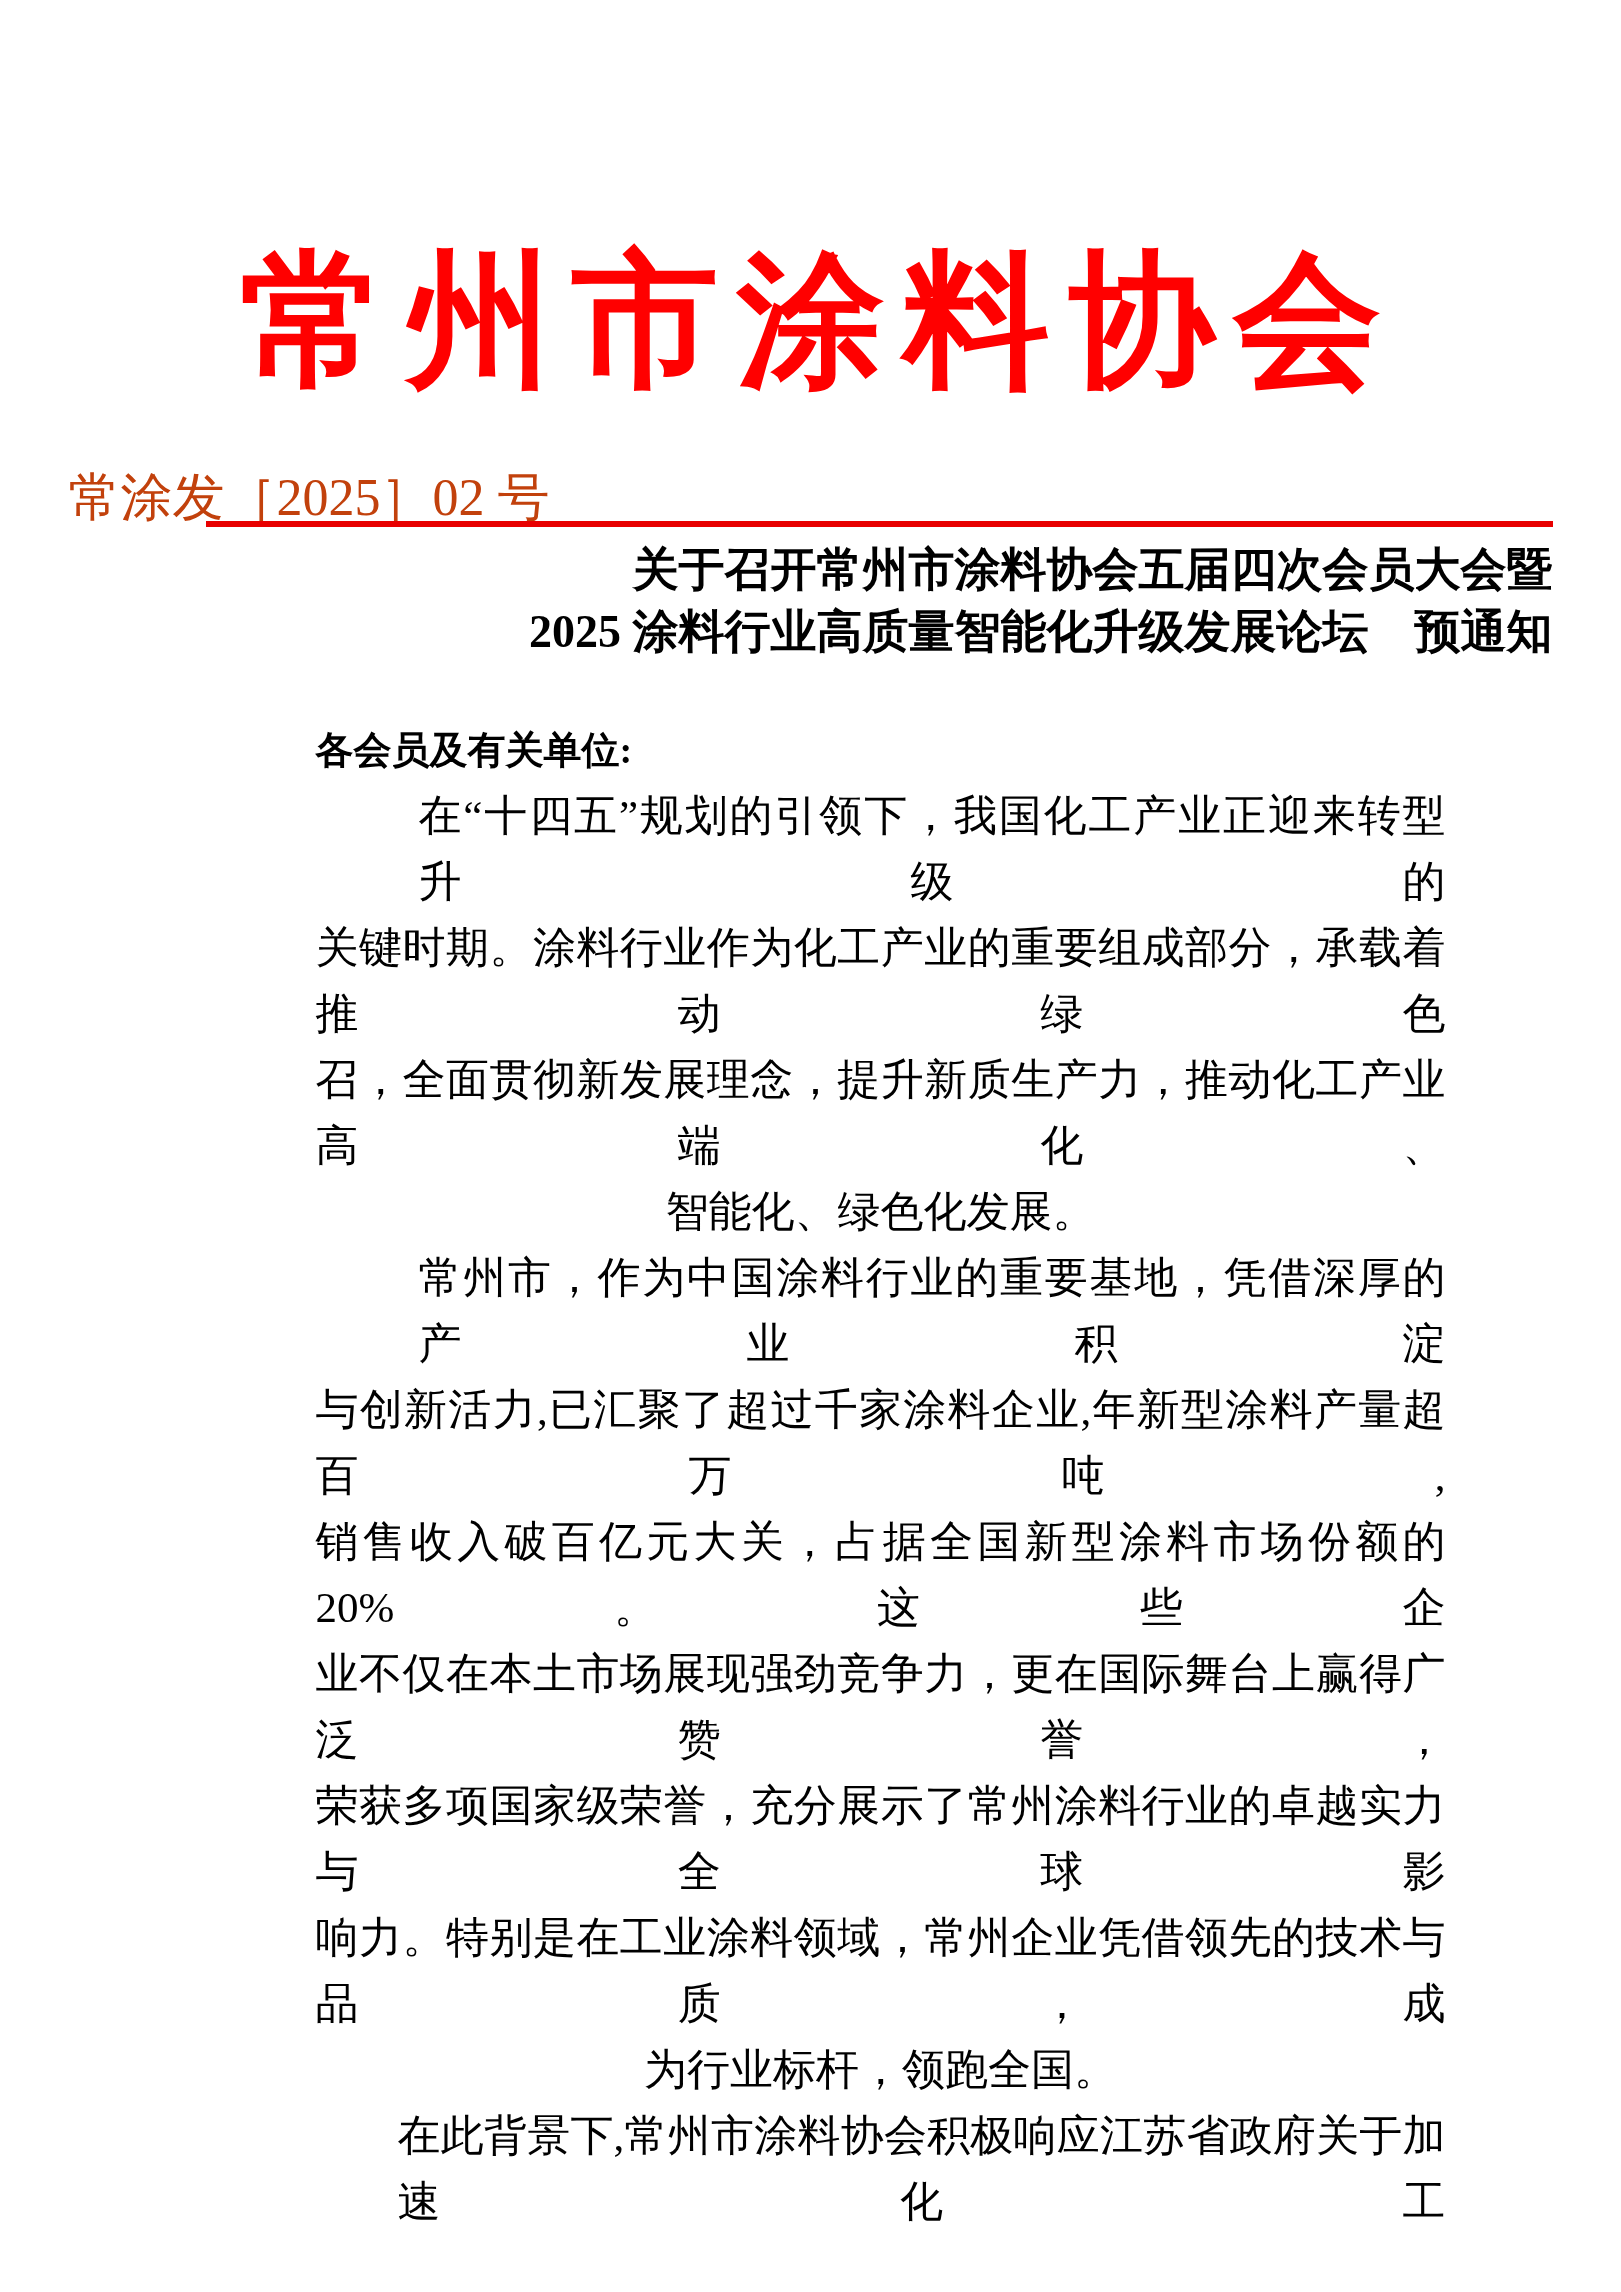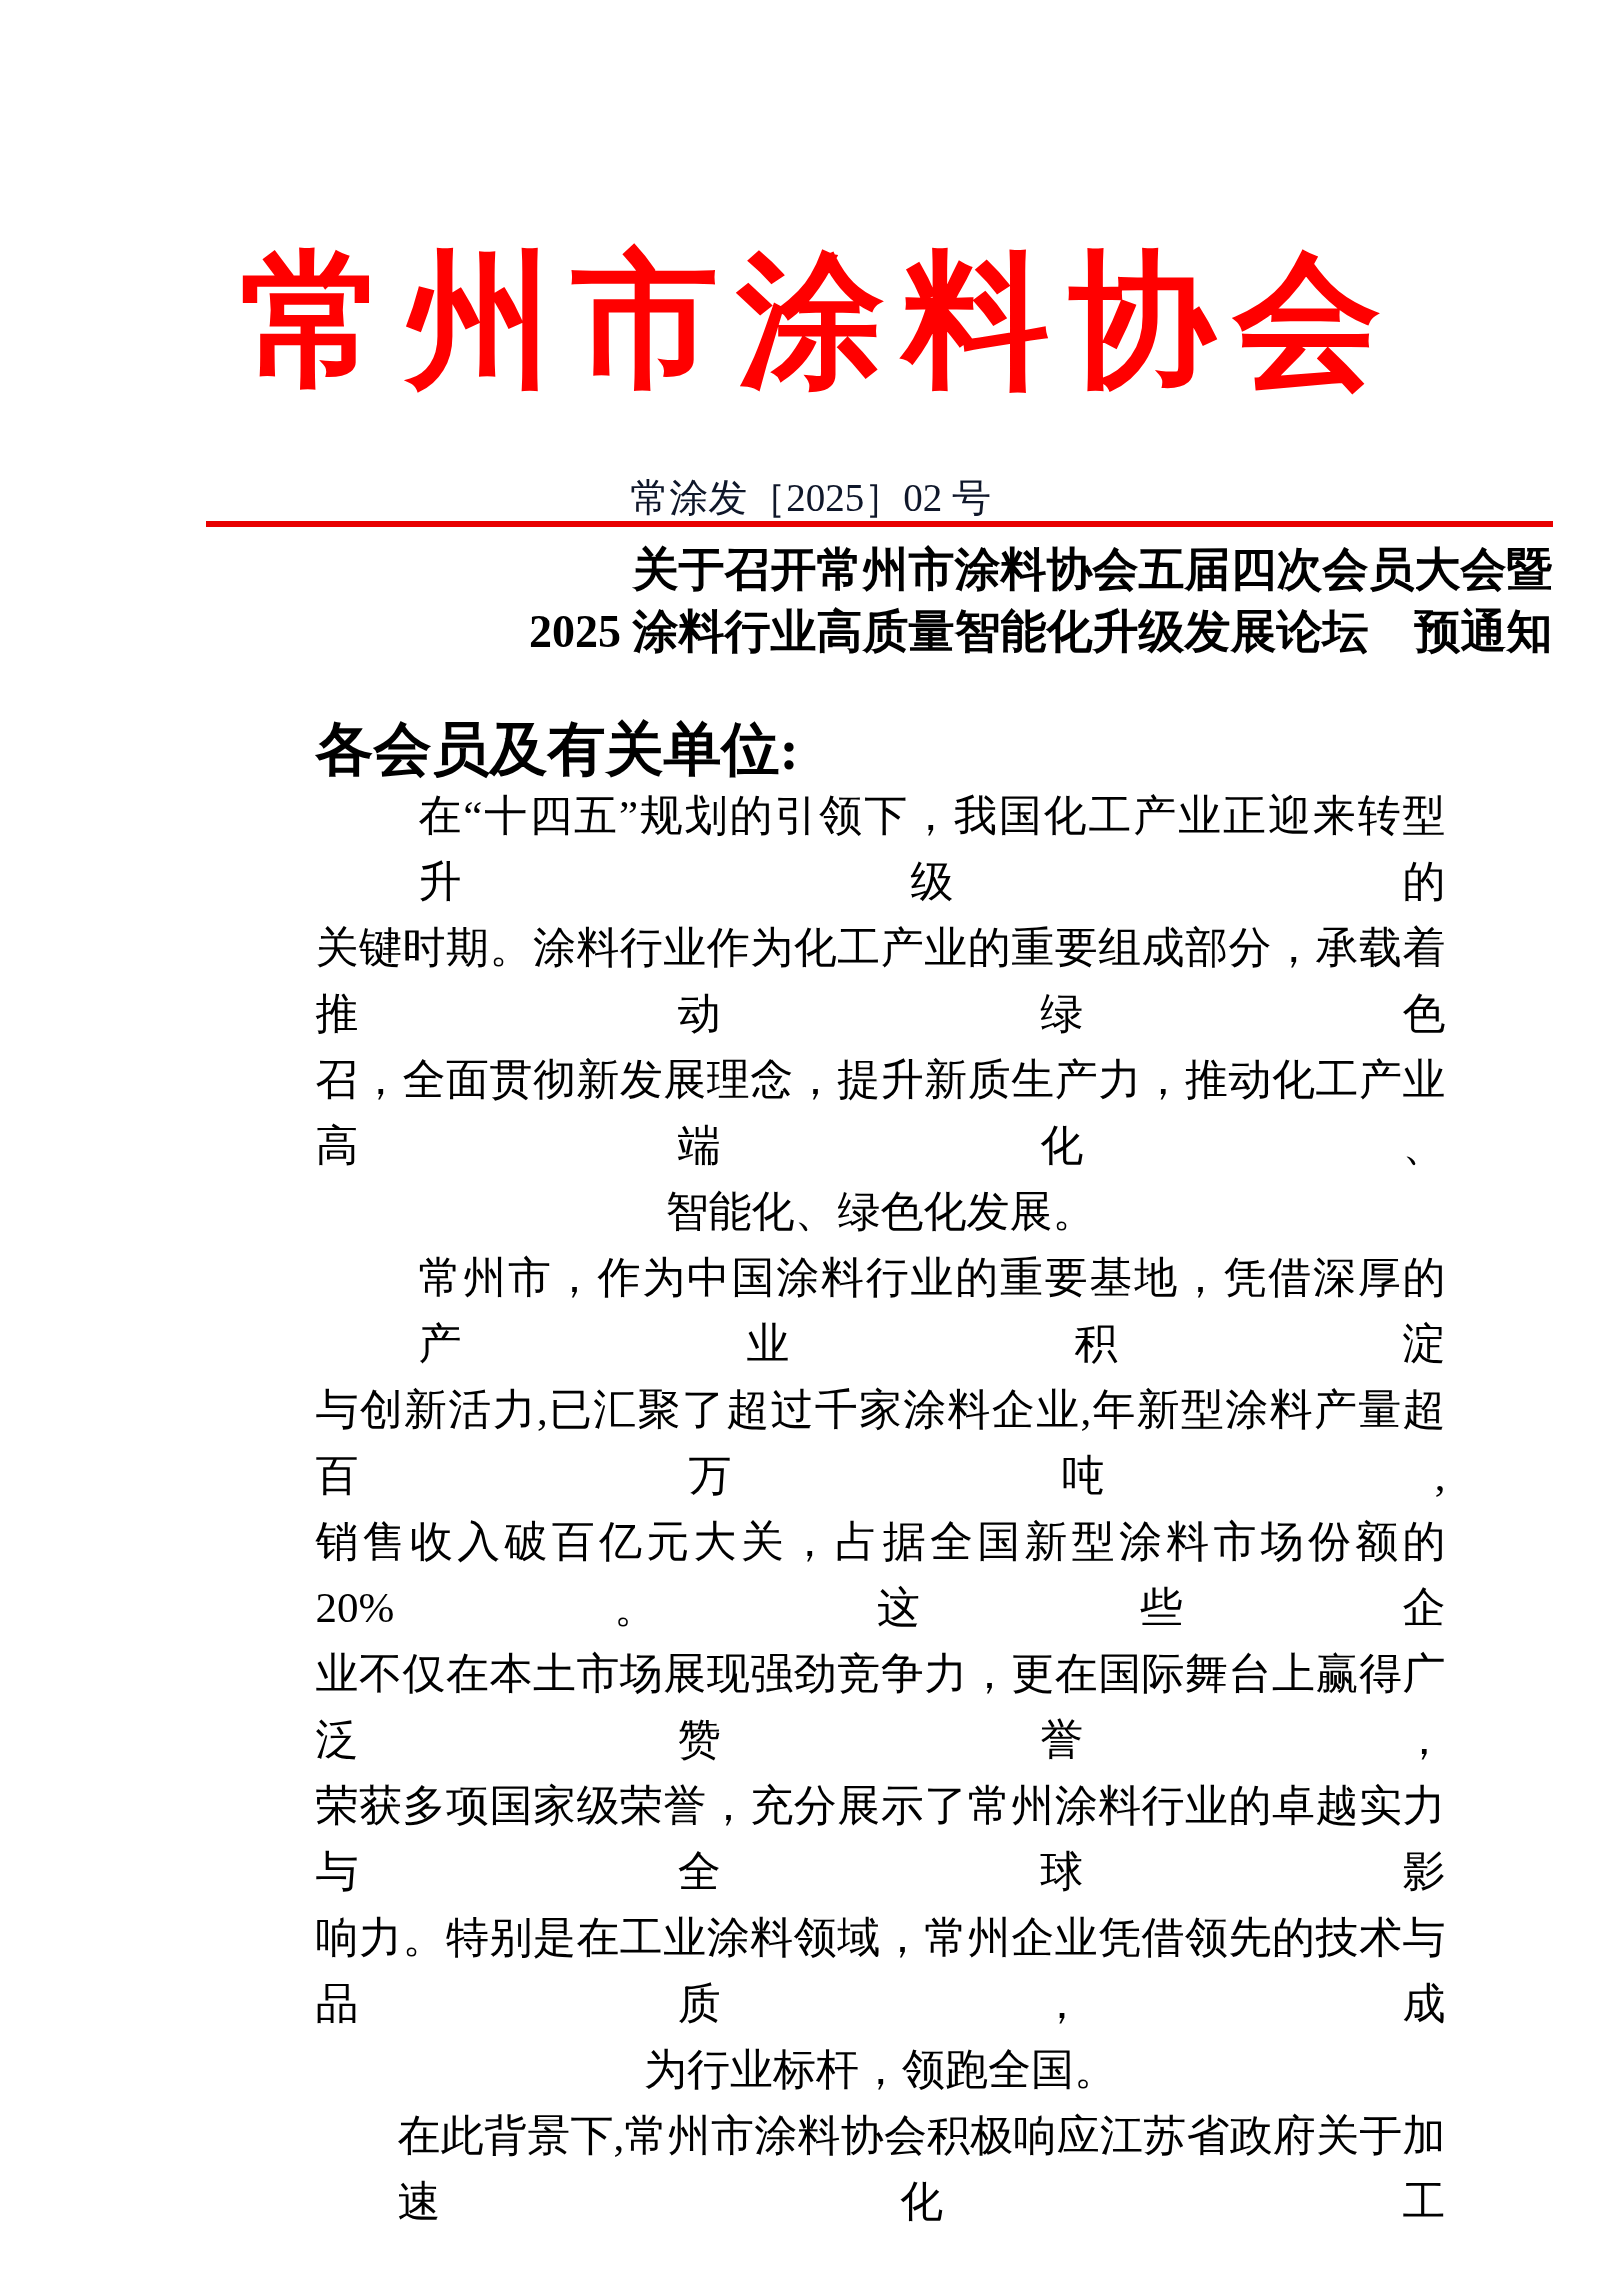--- a/index.html
+++ b/index.html
@@ -30,24 +30,24 @@
     padding-left: 18.6px;
     box-sizing: border-box;
     color: #ff0000;
     white-space: nowrap;
   }
   .doc-number {
     position: absolute;
     top: 474px;
     left: 0;
     width: 100%;
-    text-align: center;
-    font-size: 39px;
+    text-align: left;
+    font-size: 52px;
     line-height: 47px;
-    color: #0f172a;
+    color: #c2410c;
     white-space: nowrap;
   }
   .red-divider {
     position: absolute;
     top: 521px;
     left: 137px;
     width: 1362px;
     height: 5.9px;
     background: #e80000;
   }
@@ -64,21 +64,21 @@
   .subject-line { white-space: nowrap; }
   .body-block {
     position: absolute;
     top: 717px;
     left: 247px;
     width: 1130px;
     font-size: 43px;
   }
   .salutation {
     font-weight: bold;
-    font-size: 58px;
+    font-size: 38px;
     line-height: 66px;
     text-align: left;
     white-space: nowrap;
   }
   .line {
     line-height: 66px;
     text-align: center;
     white-space: nowrap;
   }
   .just {

